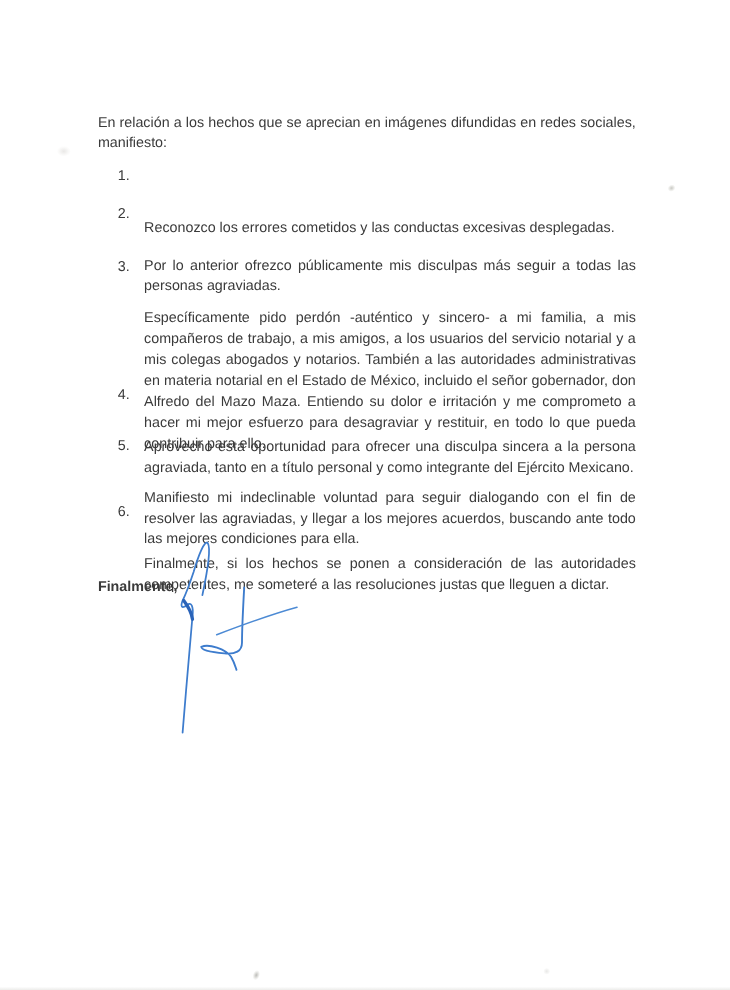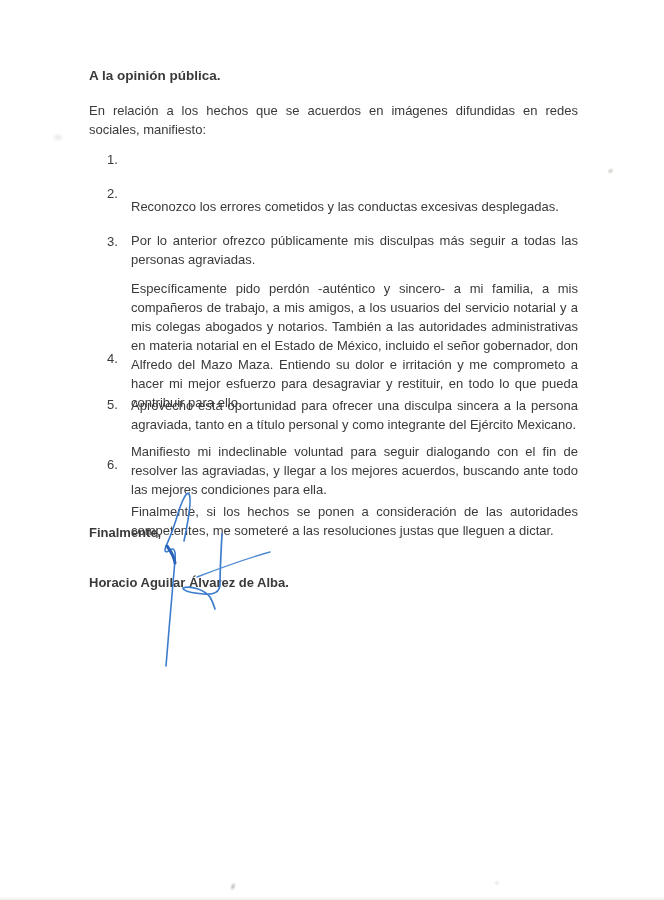--- a/index.html
+++ b/index.html
@@ -97,23 +97,22 @@
     left: 0; right: 0; bottom: 0;
     height: 3px;
     background: linear-gradient(to bottom, rgba(255,255,255,0), #ececea);
   }
 </style>
 </head>
 <body>
 
 <div class="page">
 
-  <div class="block salutation">A la opinión pública.</div>
 
-  <div class="block intro">En relación a los hechos que se acuerdos en imágenes difundidas en redes sociales, manifiesto:</div>
+  <div class="block intro">En relación a los hechos que se aprecian en imágenes difundidas en redes sociales, manifiesto:</div>
 
   <div class="block pos-i1 list-item">
     <span class="item-num">1.</span>
     <span class="item-text">Reconozco los errores cometidos y las conductas excesivas desplegadas.</span>
   </div>
 
   <div class="block pos-i2 list-item">
     <span class="item-num">2.</span>
     <span class="item-text">Por lo anterior ofrezco públicamente mis disculpas más seguir a todas las personas agraviadas.</span>
   </div>
@@ -133,21 +132,20 @@
     <span class="item-text">Manifiesto mi indeclinable voluntad para seguir dialogando con el fin de resolver las agraviadas, y llegar a los mejores acuerdos, buscando ante todo las mejores condiciones para ella.</span>
   </div>
 
   <div class="block pos-i6 list-item">
     <span class="item-num">6.</span>
     <span class="item-text">Finalmente, si los hechos se ponen a consideración de las autoridades competentes, me someteré a las resoluciones justas que lleguen a dictar.</span>
   </div>
 
   <div class="block closing">Finalmente,</div>
 
-  <div class="block signer">Horacio Aguilar Álvarez de Alba.</div>
 
   <svg class="signature-svg" viewBox="0 0 160 200" fill="none" xmlns="http://www.w3.org/2000/svg">
 
     <path d="M 44,61 C 48,42 52,19 49,14 C 46,10 40,26 36,40 C 32,52 28,62 26,66 C 24,71 25,74 30,70 C 34,67 36,71 35,80 C 33,100 29,150 26,186" stroke="#3d7ccd" stroke-width="1.6" stroke-linecap="round"></path>
 
     <path d="M 27,66 C 30,70 34,76 35,83" stroke="#2a63b8" stroke-width="3" stroke-linecap="round"></path>
 
     <path d="M 82,54 C 81,72 80,92 80,104 C 80,112 74,115 64,114 C 52,113 43,111 43,108 C 50,105 65,110 70,117 C 73,122 74,126 75,129" stroke="#3d7ccd" stroke-width="1.7" stroke-linecap="round"></path>
 
     <path d="M 57,97 C 78,89 108,78 130,72" stroke="#4c8ad4" stroke-width="1.4" stroke-linecap="round"></path>

